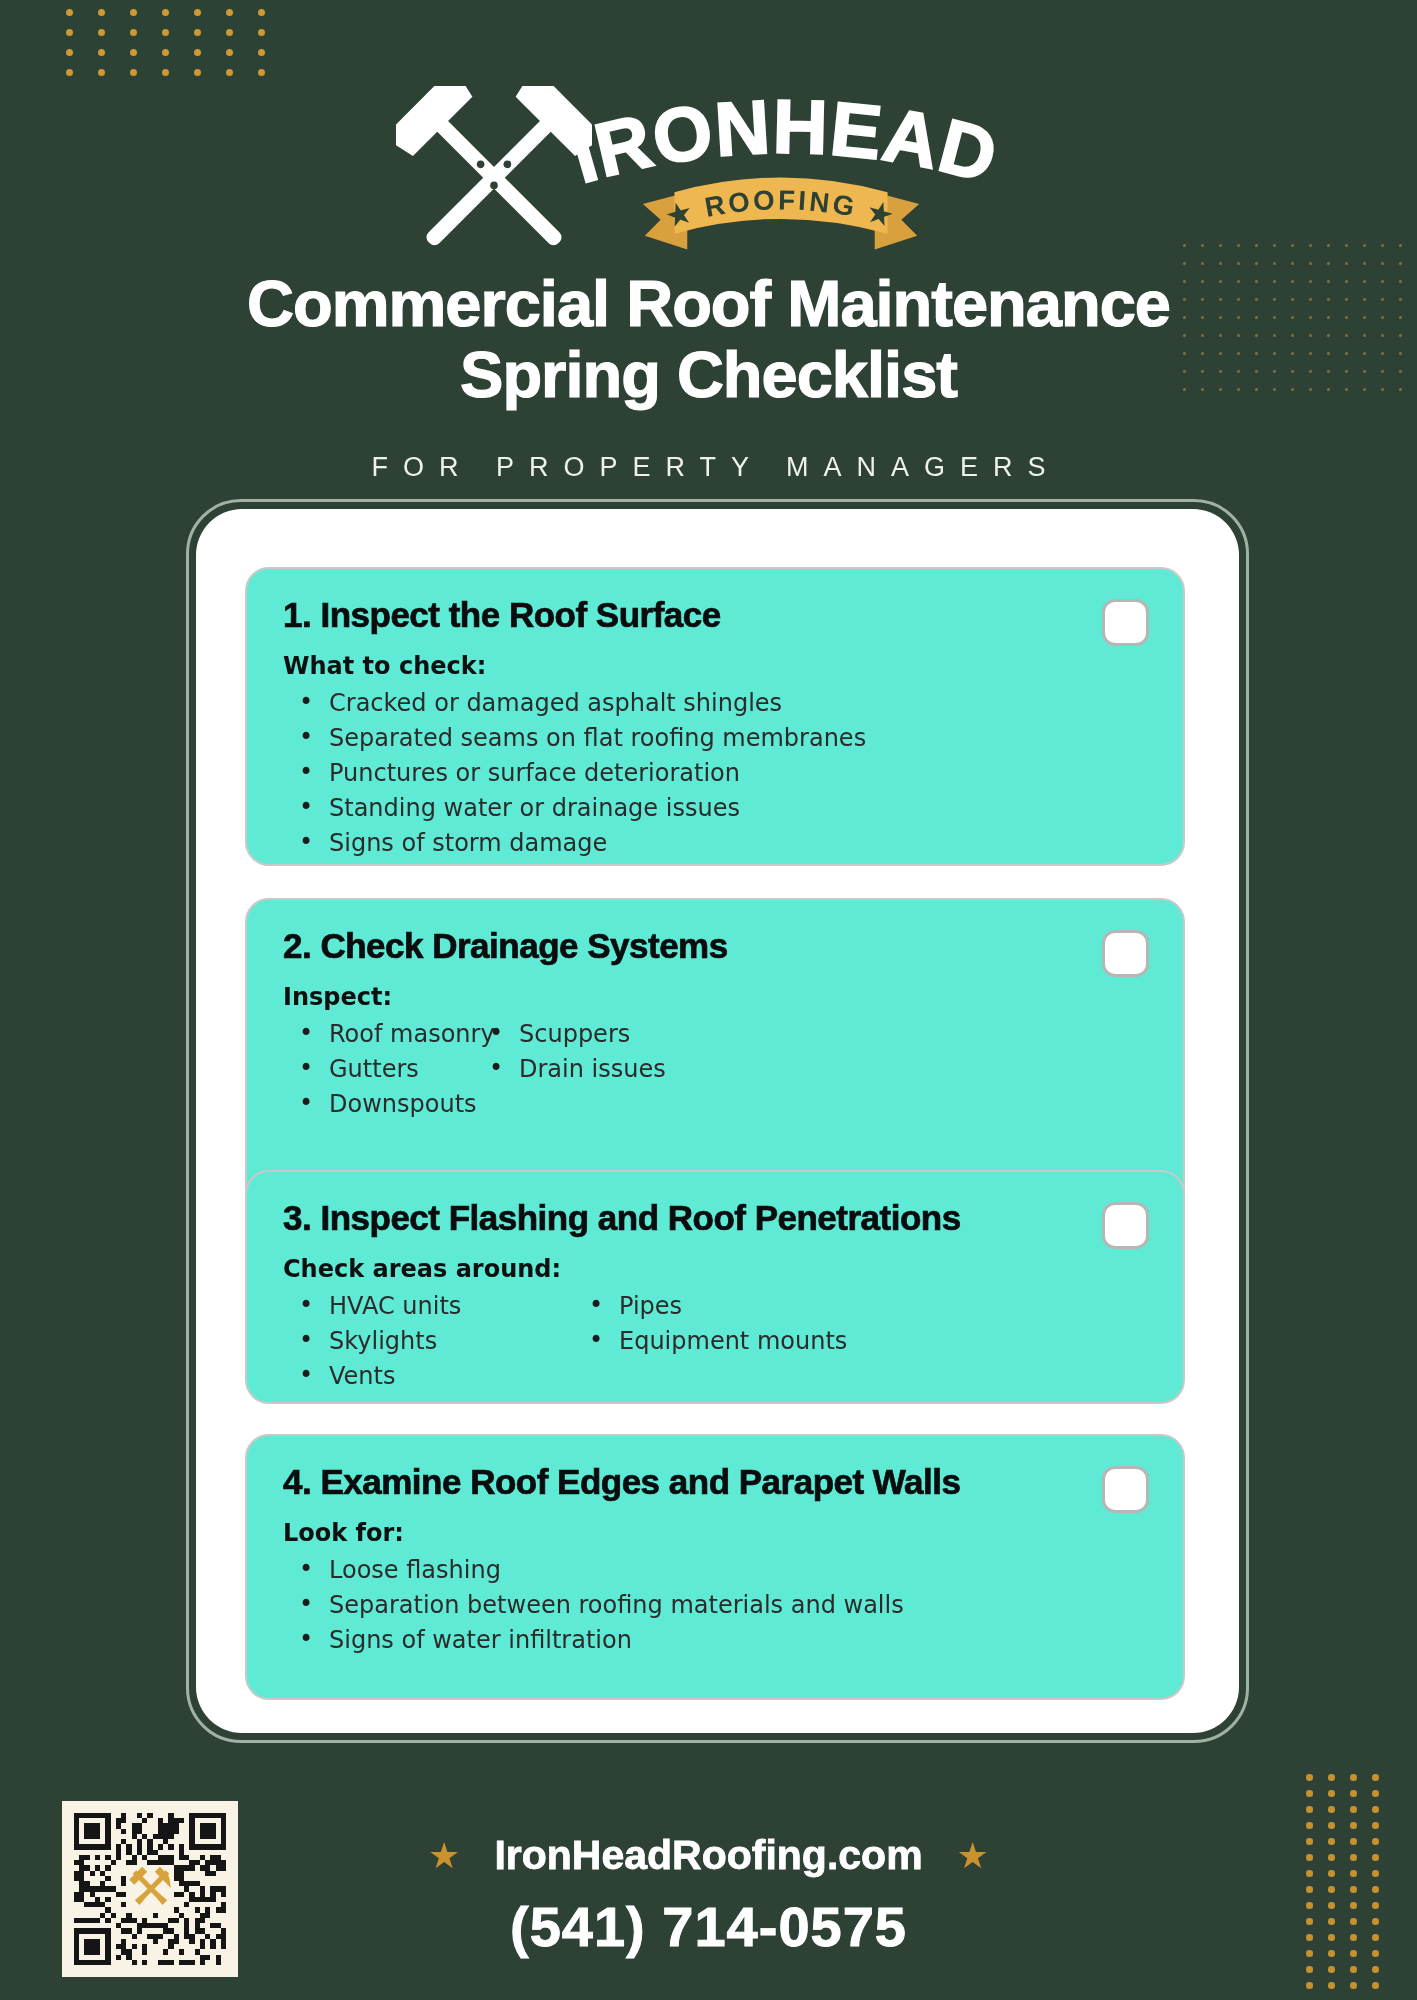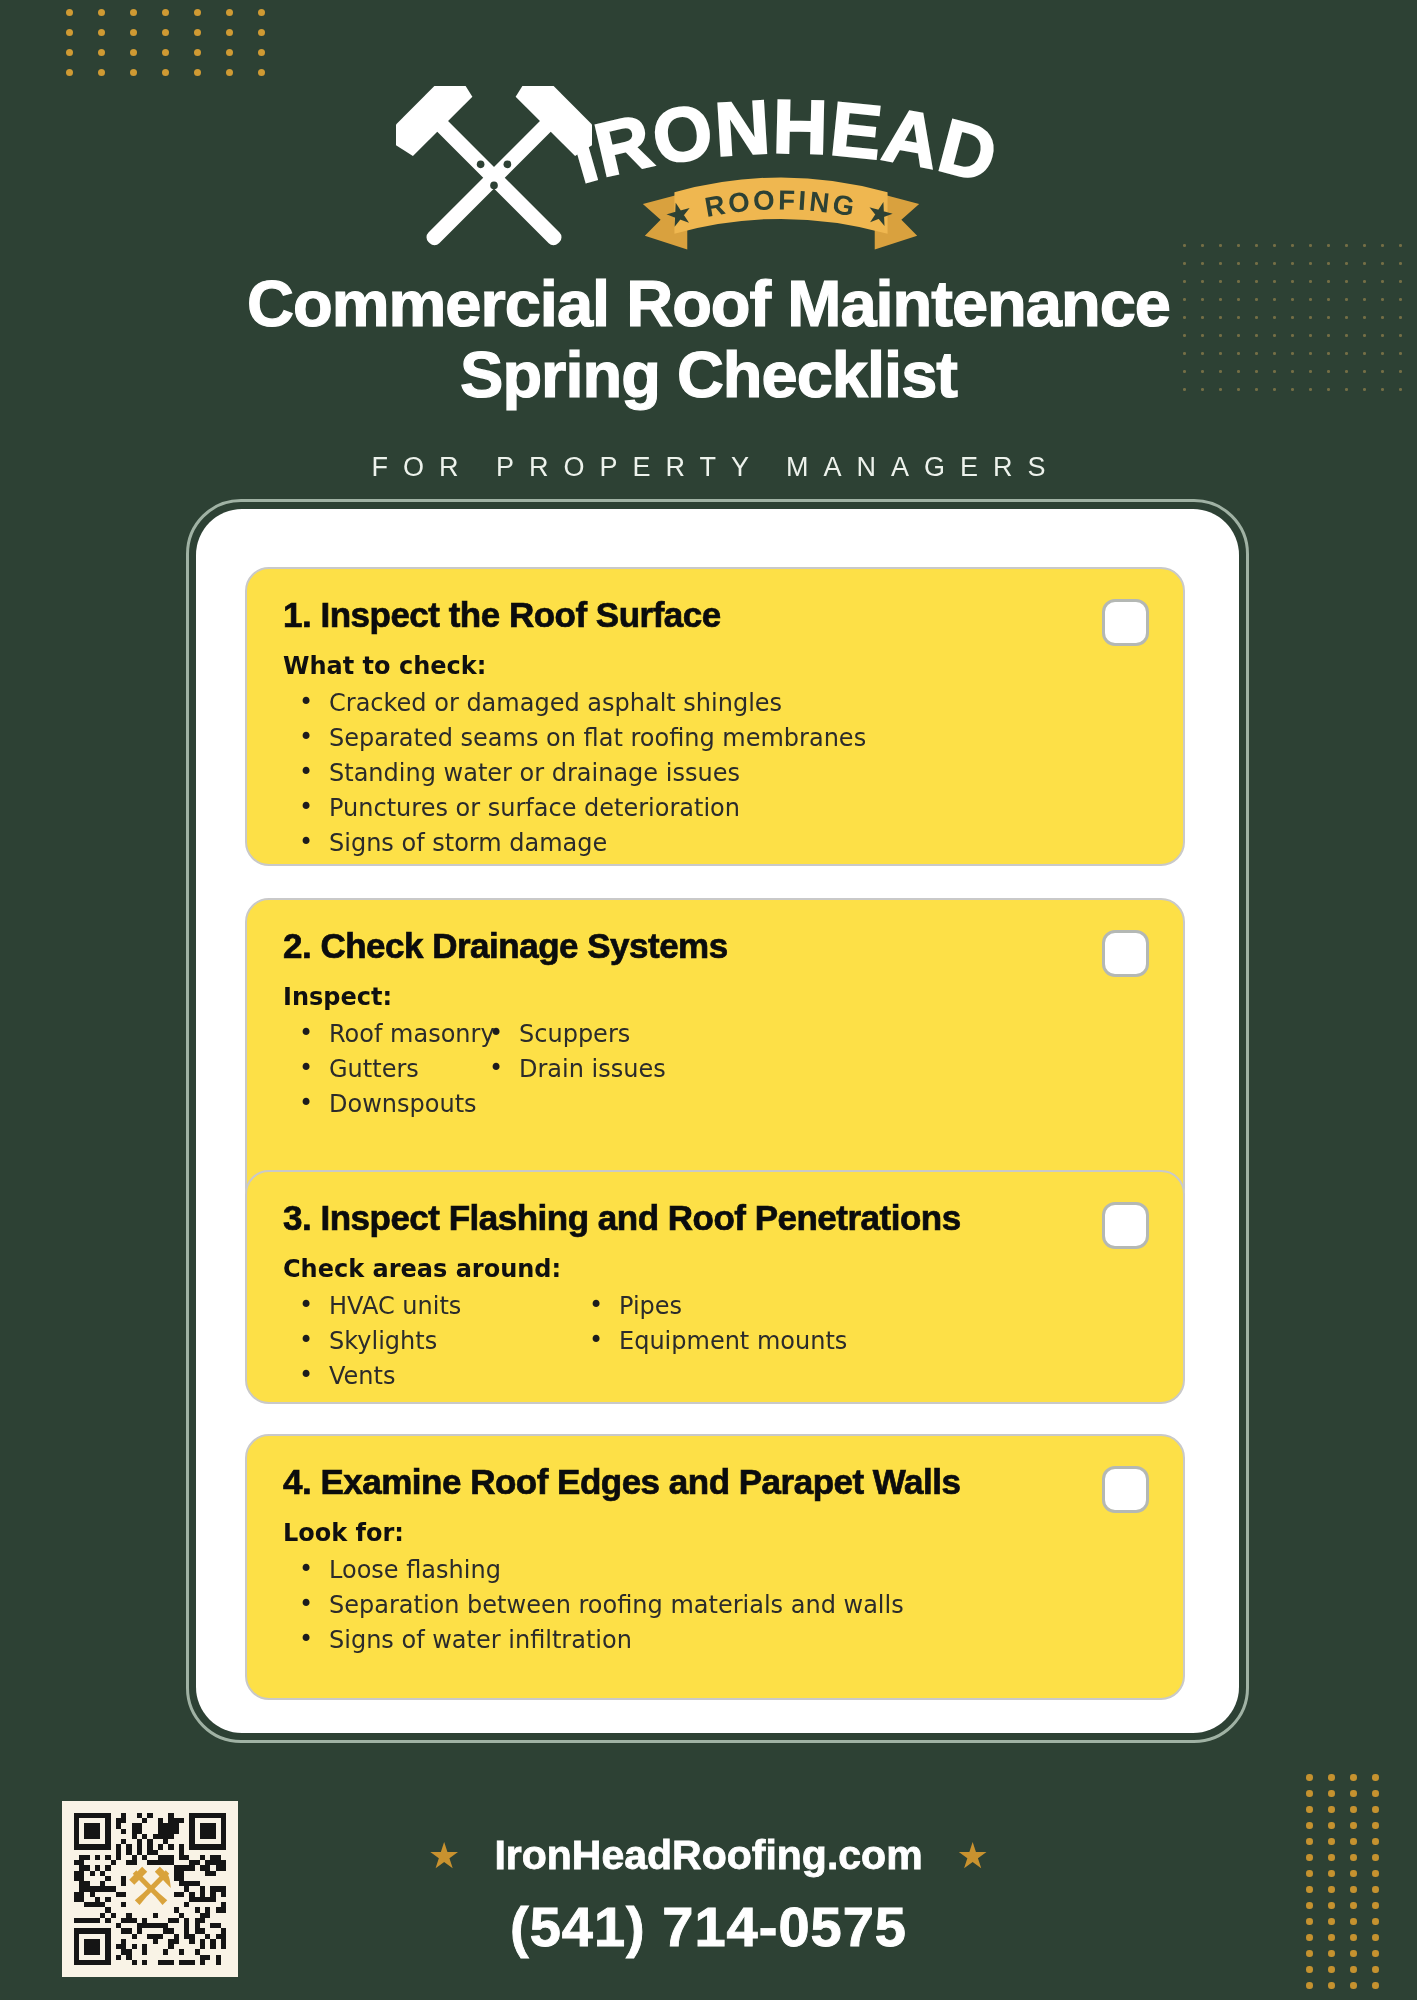--- a/index.html
+++ b/index.html
@@ -22,21 +22,21 @@
   .subtitle{position:absolute;left:0;right:0;top:452px;text-align:center;color:#edf2ec;
             font-size:27px;font-weight:500;letter-spacing:15px;text-indent:15px;}
 
   
   .sheet{position:absolute;left:196px;top:509px;width:1043px;height:1224px;background:#ffffff;
          border-radius:46px;}
   .sheet::before{content:"";position:absolute;inset:-10px;border:3px solid rgba(199,216,201,.75);
          border-radius:55px;pointer-events:none;}
 
   
-  .card{position:absolute;left:49px;width:940px;background:#fde047;border:2px solid #c9c9c9;
+  .card{position:absolute;left:49px;width:940px;background:#5eead4;border:2px solid #c9c9c9;
         border-radius:24px;box-sizing:border-box;padding:26px 100px 0 36px;}
   .sec-0{top:58px;height:299px;}
   .sec-1{top:389px;height:314px;}
   .sec-2{top:661px;height:234px;}
   .sec-3{top:925px;height:266px;}
   .card h2{margin:0;font-size:35px;font-weight:800;color:#0b0c0d;letter-spacing:-0.5px;
            -webkit-text-stroke:0.7px #0b0c0d;}
   .checkbox{position:absolute;top:30px;right:34px;width:41px;height:41px;border:3px solid #b4b8b4;
             border-radius:13px;background:#fff;}
   .lbl{margin-top:17px;font-family:"DejaVu Sans",sans-serif;font-weight:bold;font-size:24px;color:#101010;}
@@ -318,22 +318,22 @@
 
   <div class="sheet" id="sheet">
       <section class="card sec-0">
       <h2><span class="num">1.</span> <span class="ttl">Inspect the Roof Surface</span></h2>
       <div class="checkbox"></div>
       <div class="lbl">What to check:</div>
       <div class="cols">
           <ul class="col-a">
             <li>Cracked or damaged asphalt shingles</li>
             <li>Separated seams on flat roofing membranes</li>
+            <li>Punctures or surface deterioration</li>
             <li>Standing water or drainage issues</li>
-            <li>Punctures or surface deterioration</li>
             <li>Signs of storm damage</li>
           </ul>
         </div>
     </section>
       <section class="card sec-1">
       <h2><span class="num">2.</span> <span class="ttl">Check Drainage Systems</span></h2>
       <div class="checkbox"></div>
       <div class="lbl">Inspect:</div>
       <div class="cols">
           <ul class="col-a">

